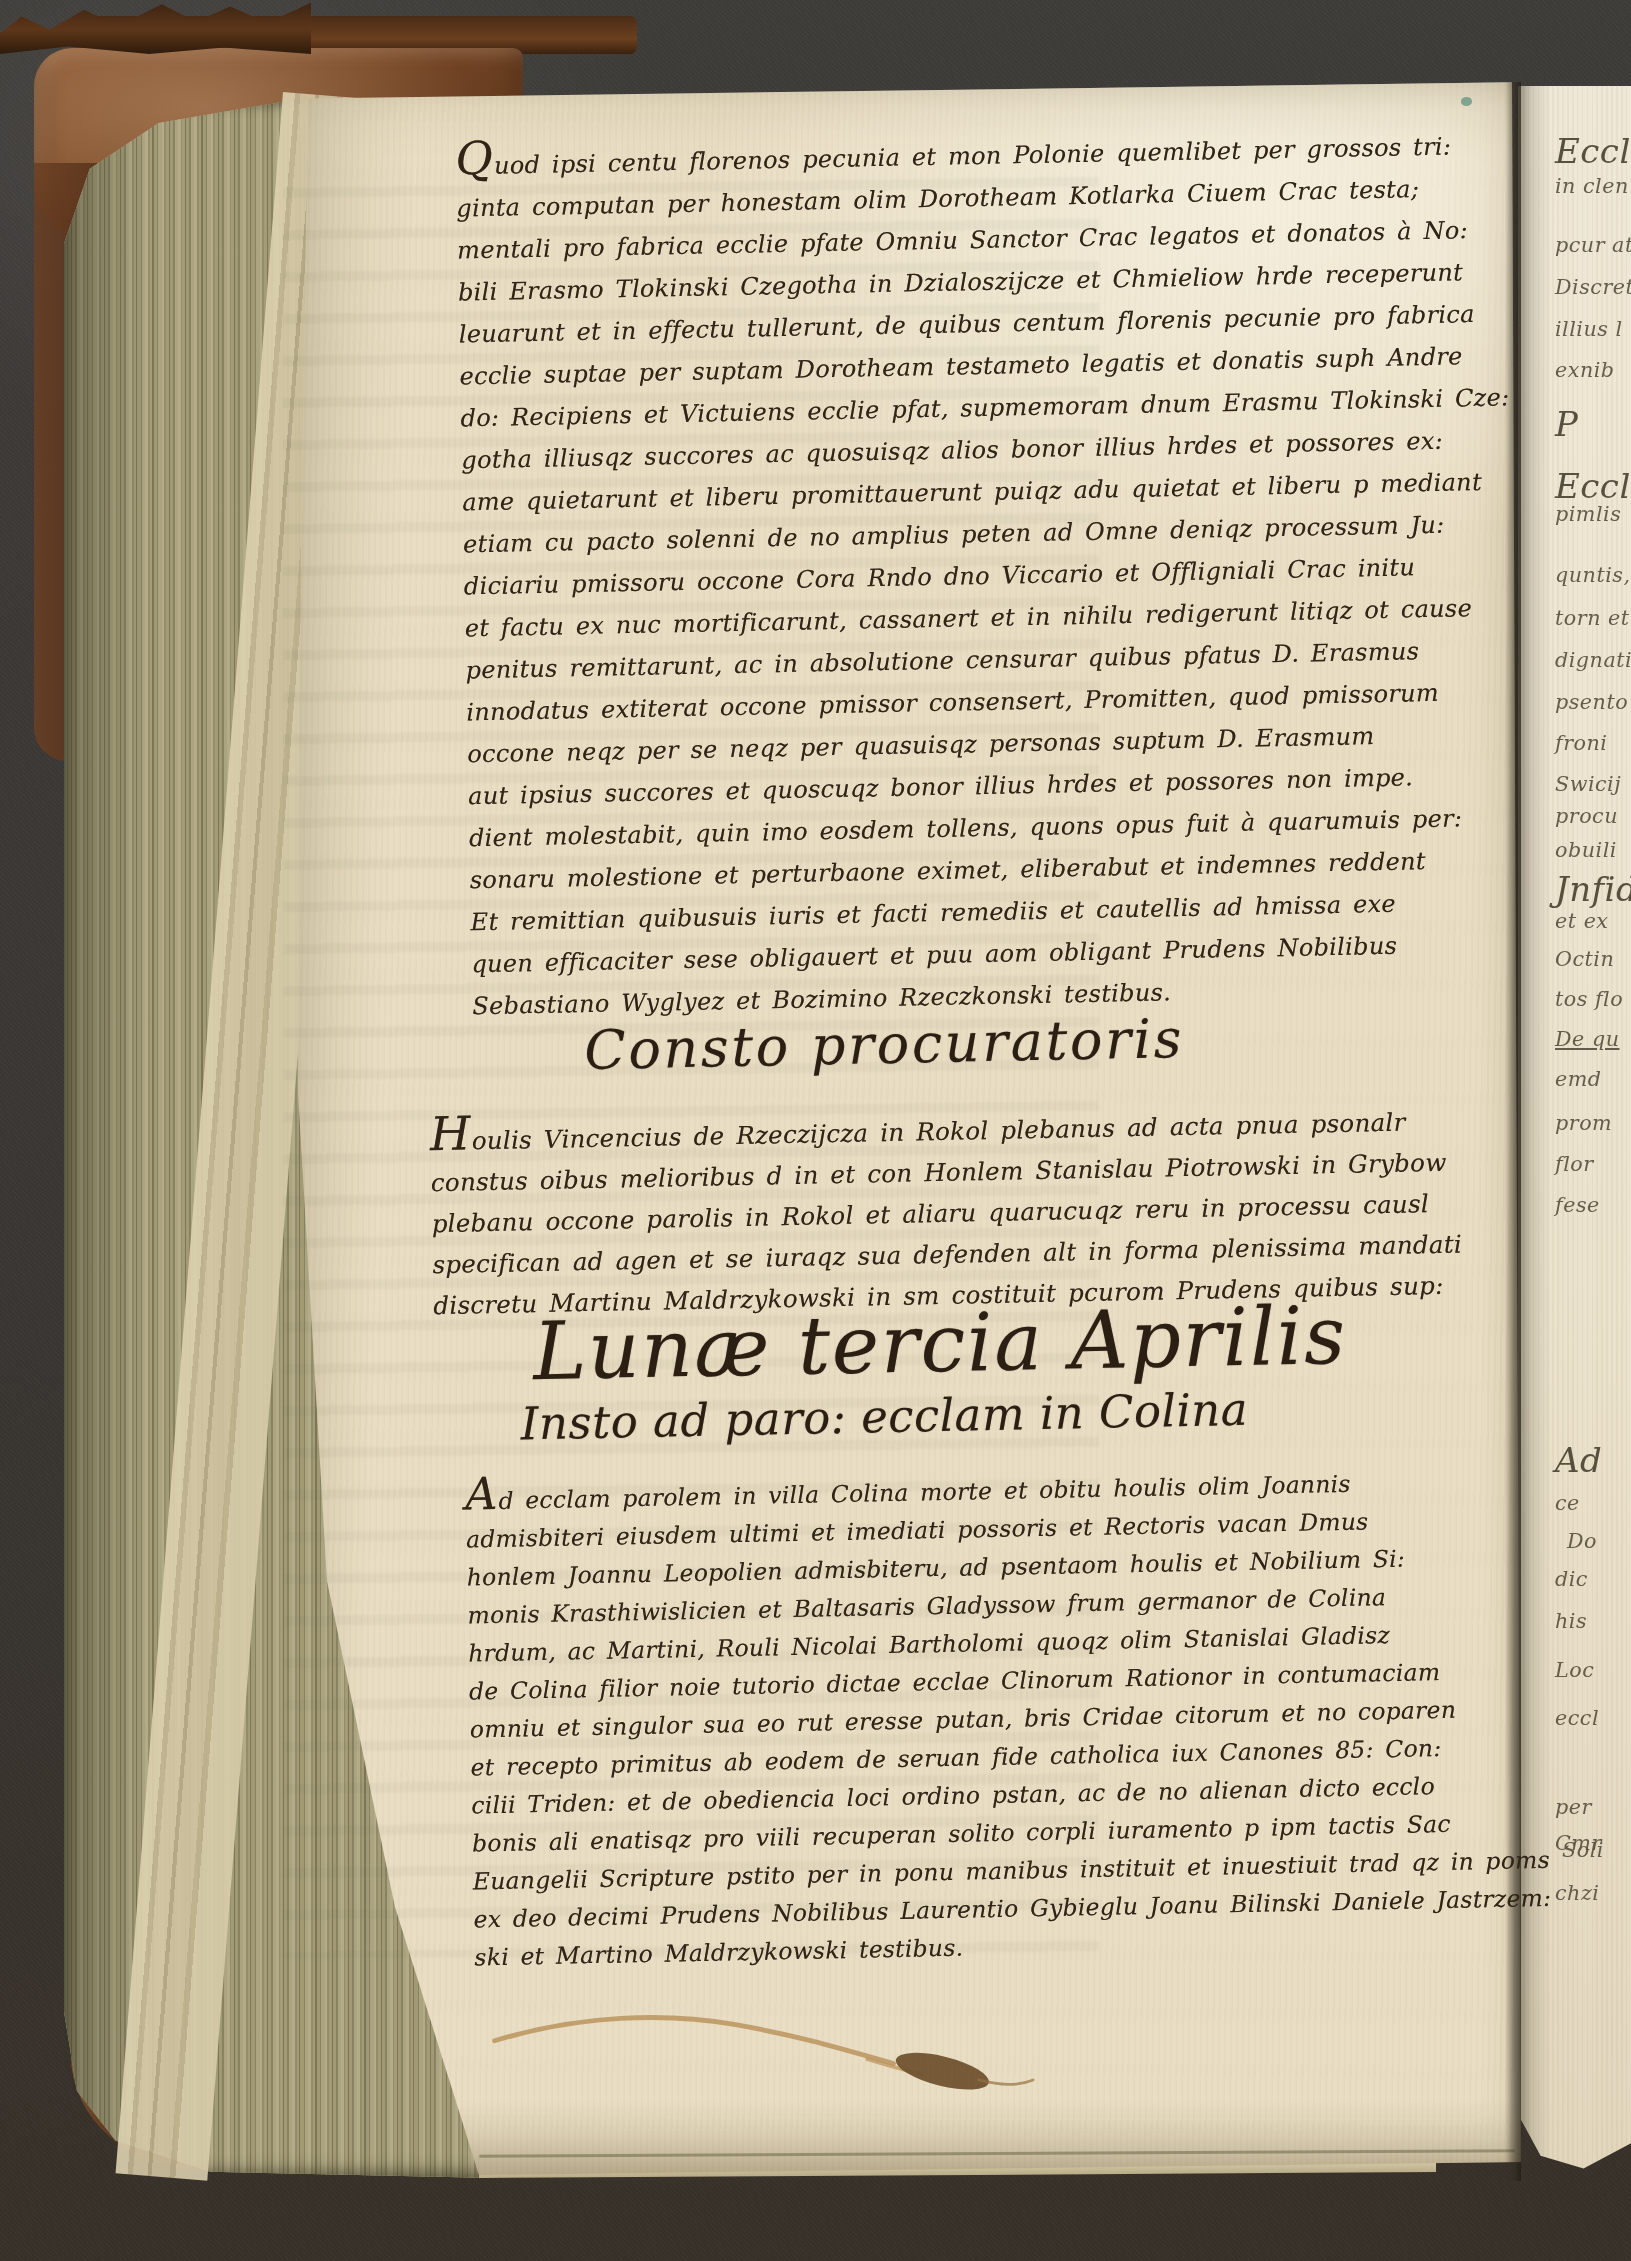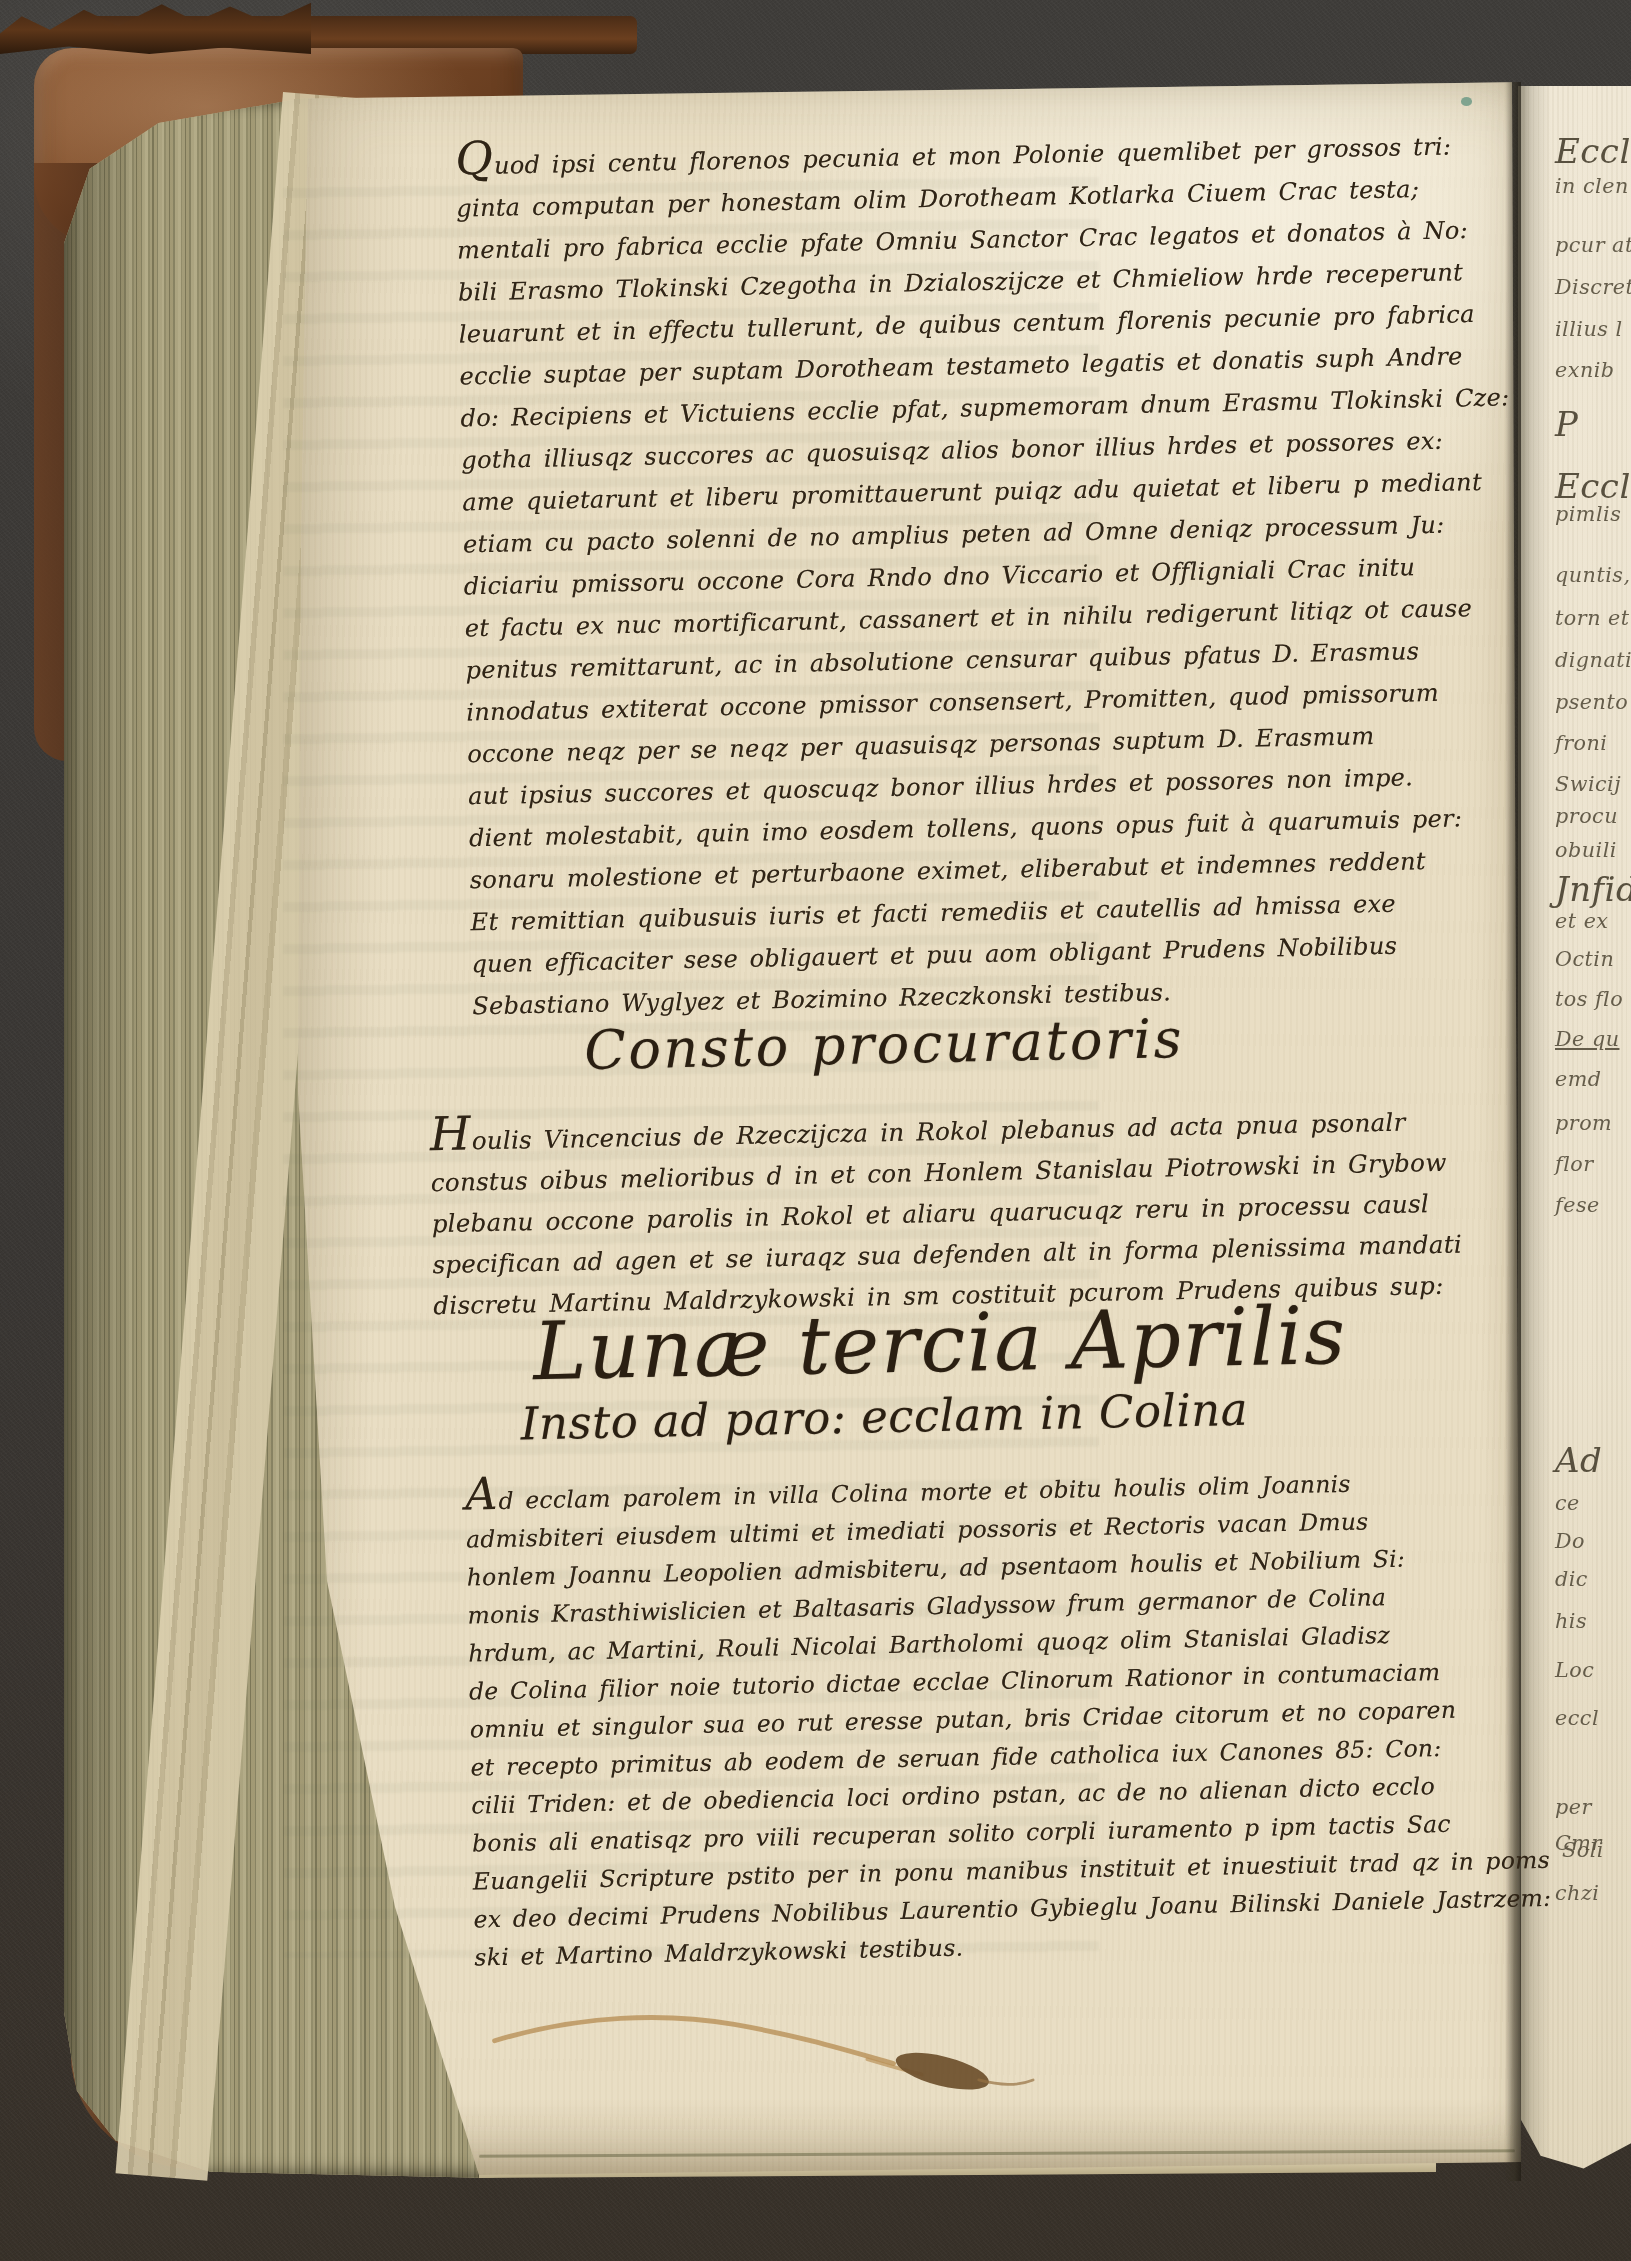--- a/index.html
+++ b/index.html
@@ -144,21 +144,21 @@
       <div class="frag" style="top: 823px;">et ex</div>
       <div class="frag" style="top: 861px;">Octin</div>
       <div class="frag" style="top: 901px;">tos flo</div>
       <div class="frag" style="top: 941px; text-decoration: underline;">De qu</div>
       <div class="frag" style="top: 981px;">emd</div>
       <div class="frag" style="top: 1025px;">prom</div>
       <div class="frag" style="top: 1066px;">flor</div>
       <div class="frag" style="top: 1107px;">fese</div>
       <div class="frag big" style="top: 1354px;">Ad</div>
       <div class="frag" style="top: 1405px;">ce</div>
-      <div class="frag" style="top: 1443px;">Do</div>
+      <div class="frag" style="top: 1443px; margin-left: 12px;">Do</div>
       <div class="frag" style="top: 1481px;">dic</div>
       <div class="frag" style="top: 1523px;">his</div>
       <div class="frag" style="top: 1572px;">Loc</div>
       <div class="frag" style="top: 1620px;">eccl</div>
       <div class="frag" style="top: 1745px; text-align: right;">Cmr</div>
       <div class="frag" style="top: 1709px;">per</div>
       <div class="frag" style="top: 1752px; margin-left: 7px;">Soli</div>
       <div class="frag" style="top: 1795px; text-align: center;">chzi</div>
     </div>
 

